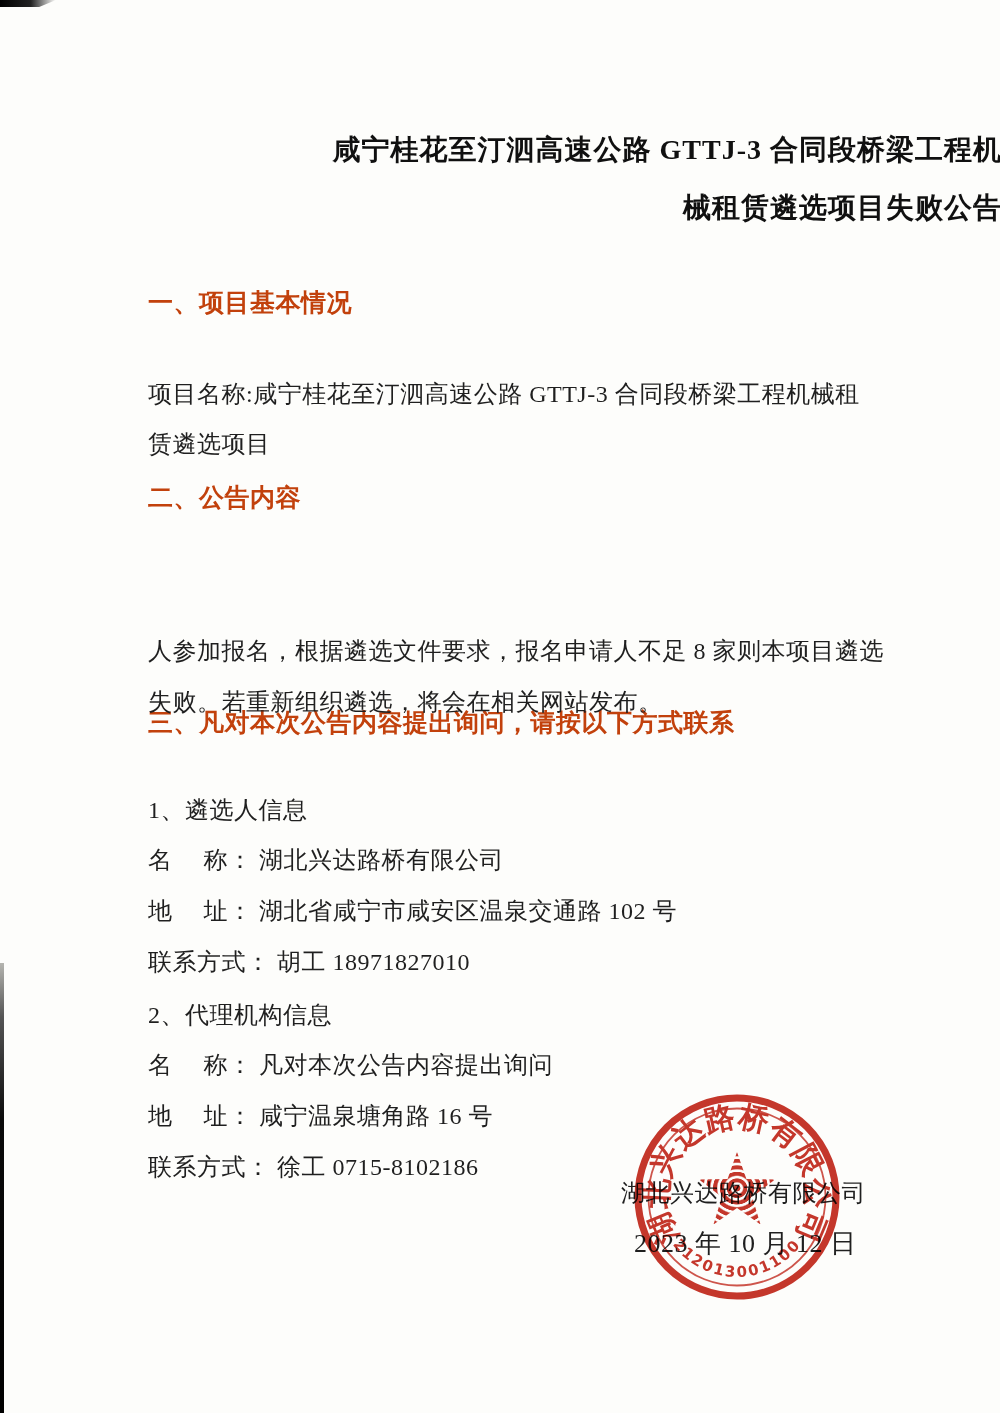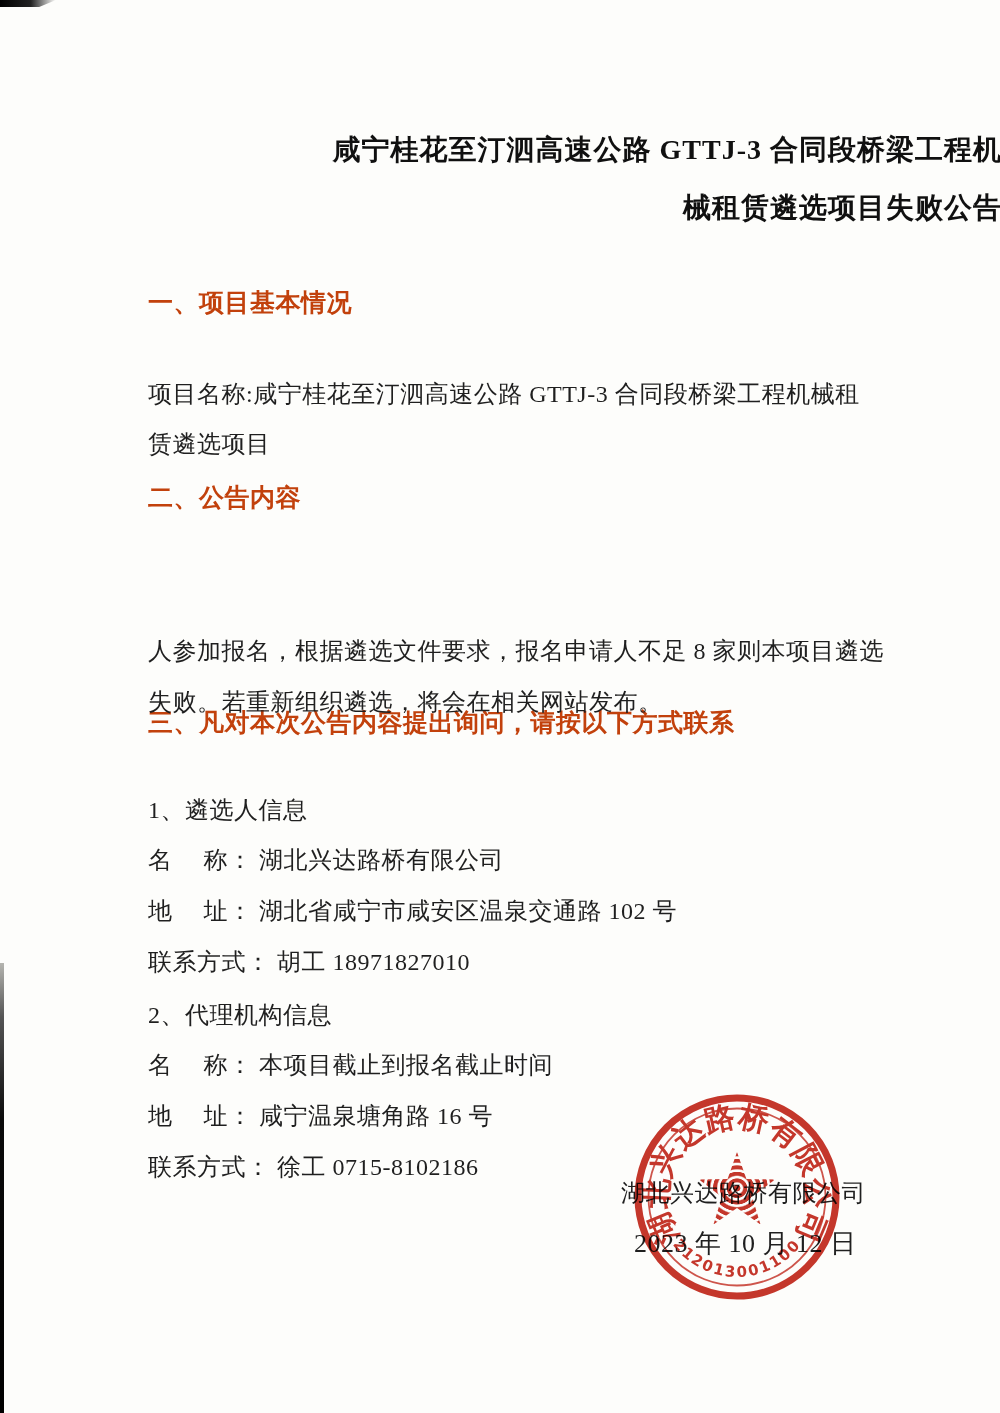--- a/index.html
+++ b/index.html
@@ -73,21 +73,21 @@
   <div class="line heading" style="left:148px; top:484px">二、公告内容</div>
   <div class="line body-line" style="left:148px; top:602px">人参加报名，根据遴选文件要求，报名申请人不足 8 家则本项目遴选</div>
   <div class="line heading" style="left:148px; top:709px">三、凡对本次公告内容提出询问，请按以下方式联系</div>
 
   <div class="line body-line" style="left:148px; top:653px">失败。若重新组织遴选，将会在相关网站发布。</div>
   <div class="line body-line" style="left:148px; top:761px">1、遴选人信息</div>
   <div class="line body-line" style="left:148px; top:811px">名　 称： 湖北兴达路桥有限公司</div>
   <div class="line body-line" style="left:148px; top:862px">地　 址： 湖北省咸宁市咸安区温泉交通路 102 号</div>
   <div class="line body-line" style="left:148px; top:913px">联系方式： 胡工 18971827010</div>
   <div class="line body-line" style="left:148px; top:966px">2、代理机构信息</div>
-  <div class="line body-line" style="left:148px; top:1016px">名　 称： 本项目截止到报名截止时间</div>
+  <div class="line body-line" style="left:148px; top:1016px">名　 称： 凡对本次公告内容提出询问</div>
   <div class="line body-line" style="left:148px; top:1067px">地　 址： 咸宁温泉塘角路 16 号</div>
   <div class="line body-line" style="left:148px; top:1118px">联系方式： 徐工 0715-8102186</div>
 
   <div class="line sig-line" style="left:621px; top:1180px">湖北兴达路桥有限公司</div>
   <div class="line sig-line" style="left:634px; top:1229px; font-size:26px">2023 年 10 月 12 日</div>
 
   <svg class="stamp" width="230" height="230" viewBox="0 0 230 230">
     <defs>
       <radialGradient id="starRings" cx="0.5" cy="0.5" r="0.09" spreadMethod="repeat">
         <stop class="s-red" offset="0"></stop>

